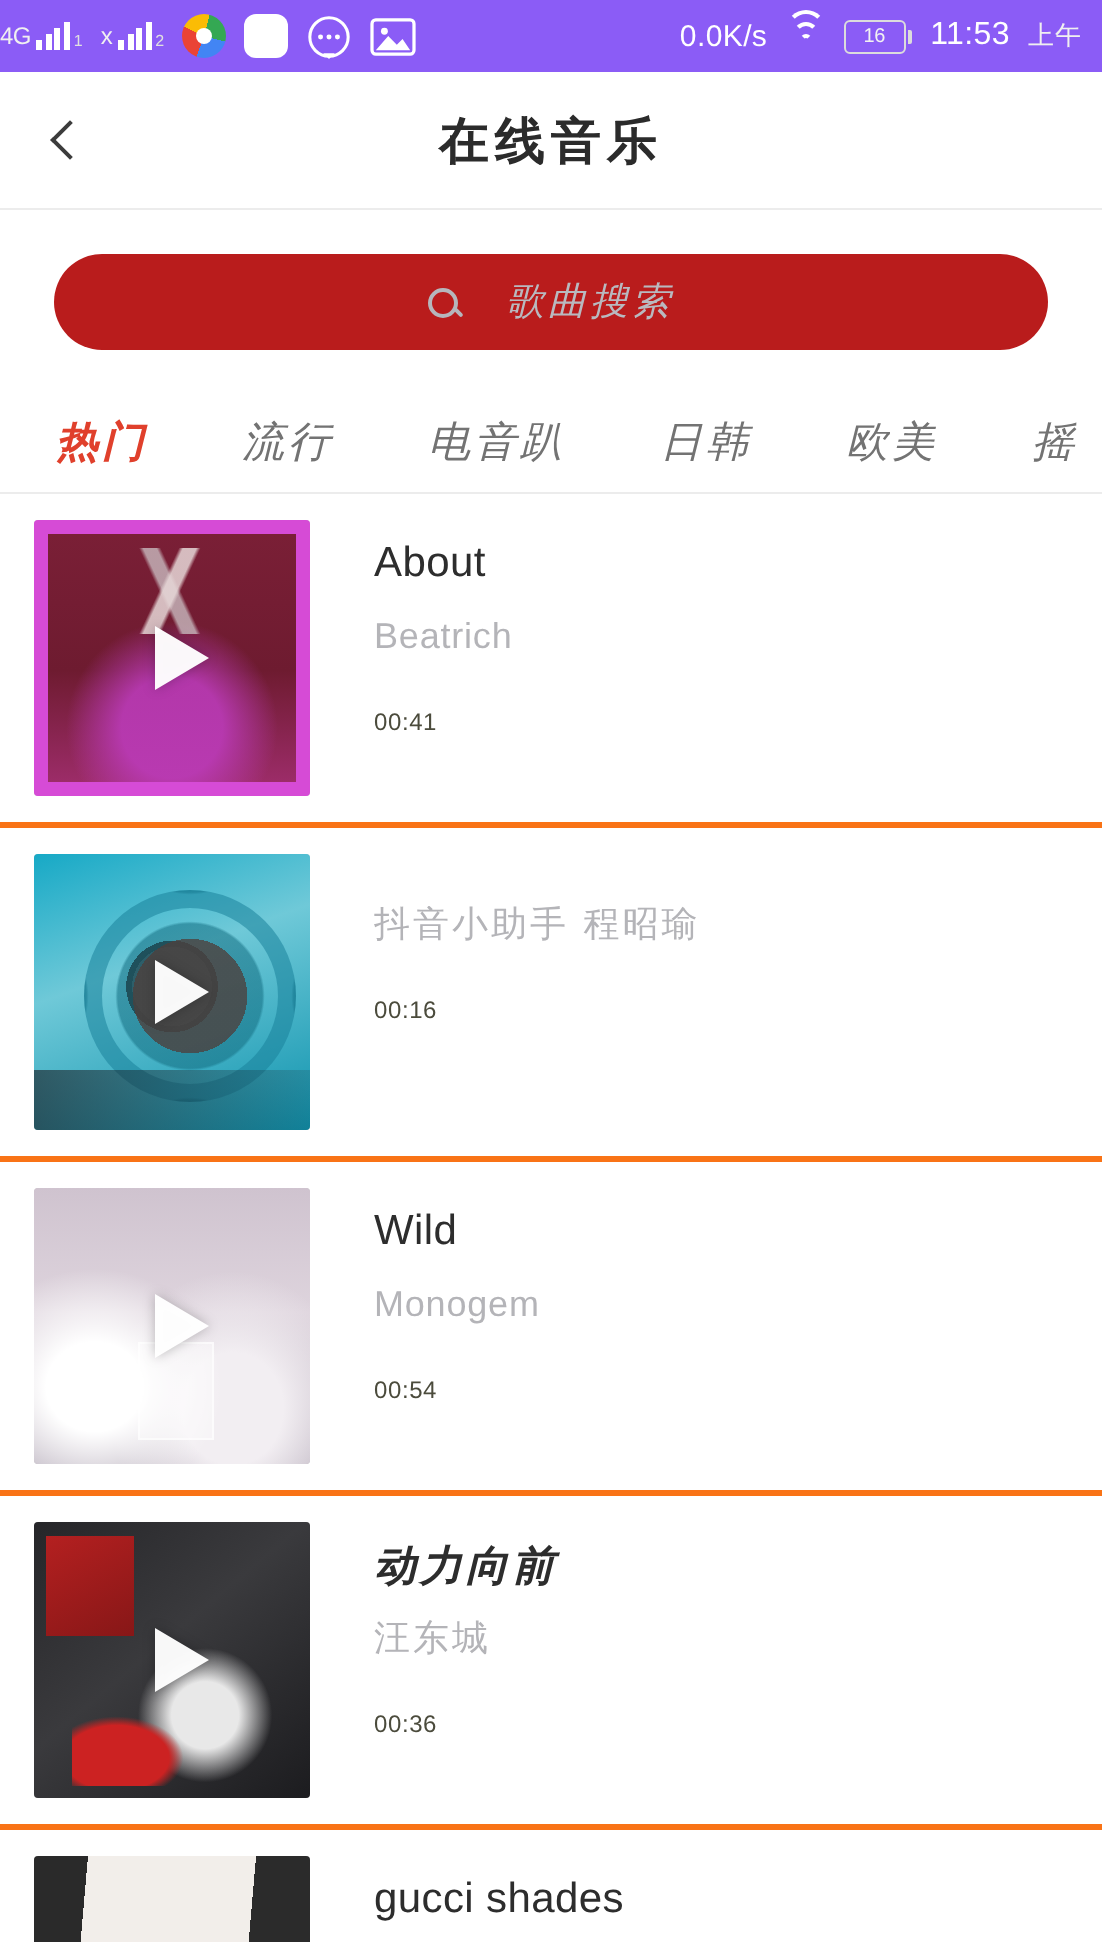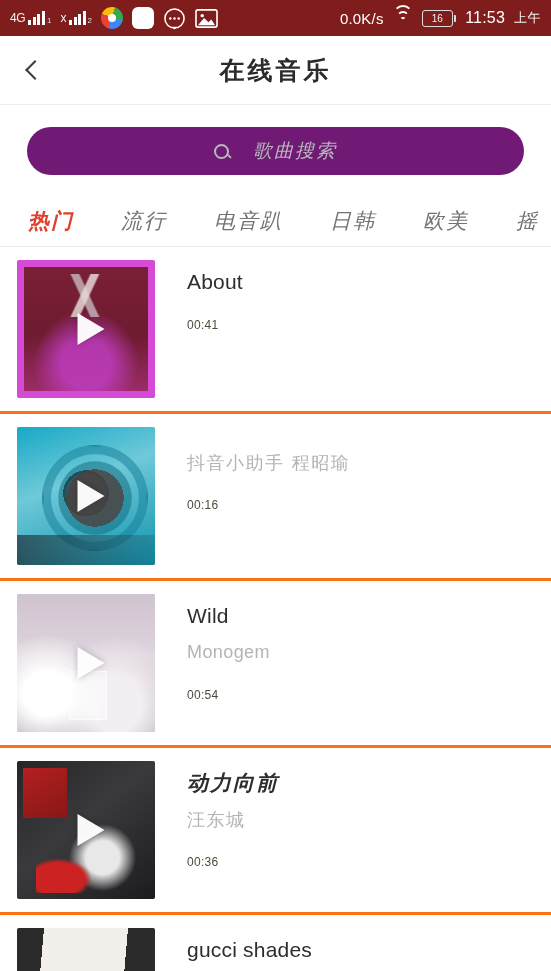--- a/index.html
+++ b/index.html
@@ -16,24 +16,24 @@
     position: relative;
     width: 551px;
     height: 971px;
     background: #ffffff;
     overflow: hidden;
   }
 
   
   .status-bar {
     height: 36px;
-    background: #7f1d1d;
+    background: #8b5cf6;
     display: flex;
     align-items: center;
-    padding: 0 10px 0 10px;
+    padding: 0 10px 0 0;
     color: #ffffff;
   }
   .sb-left { display: flex; align-items: center; gap: 9px; flex: 0 0 auto; }
   .sb-spacer { flex: 1 1 auto; }
   .sb-right { display: flex; align-items: center; gap: 9px; flex: 0 0 auto; }
 
   .sig-group { display: flex; align-items: flex-end; gap: 1px; }
   .sig-label {
     font-size: 12px; line-height: 1; color: #f0f0f0;
     margin-right: 2px; align-self: center; letter-spacing: -0.3px;
@@ -123,21 +123,21 @@
   }
 
   
   .search-wrap {
     padding: 22px 27px 20px 27px;
     background: #ffffff;
   }
   .search-box {
     height: 48px;
     border-radius: 24px;
-    background: #701a75;
+    background: #b91c1c;
     display: flex;
     align-items: center;
     justify-content: center;
     gap: 24px;
     cursor: text;
   }
   .mag {
     width: 15px; height: 15px;
     border: 2px solid #b6b6bc;
     border-radius: 50%;
@@ -431,20 +431,21 @@
 
   <div class="list">
 
     <div class="row">
       <div class="thumb">
         <div class="art art-about"></div>
         <span class="play-tri"></span>
       </div>
       <div class="meta">
         <div class="song-title">About</div>
+        <div class="song-artist">Beatrich</div>
         <div class="song-dur">00:41</div>
       </div>
     </div>
 
     <div class="row">
       <div class="thumb">
         <div class="art art-douyin"></div>
         <span class="play-tri"></span>
       </div>
       <div class="meta">

